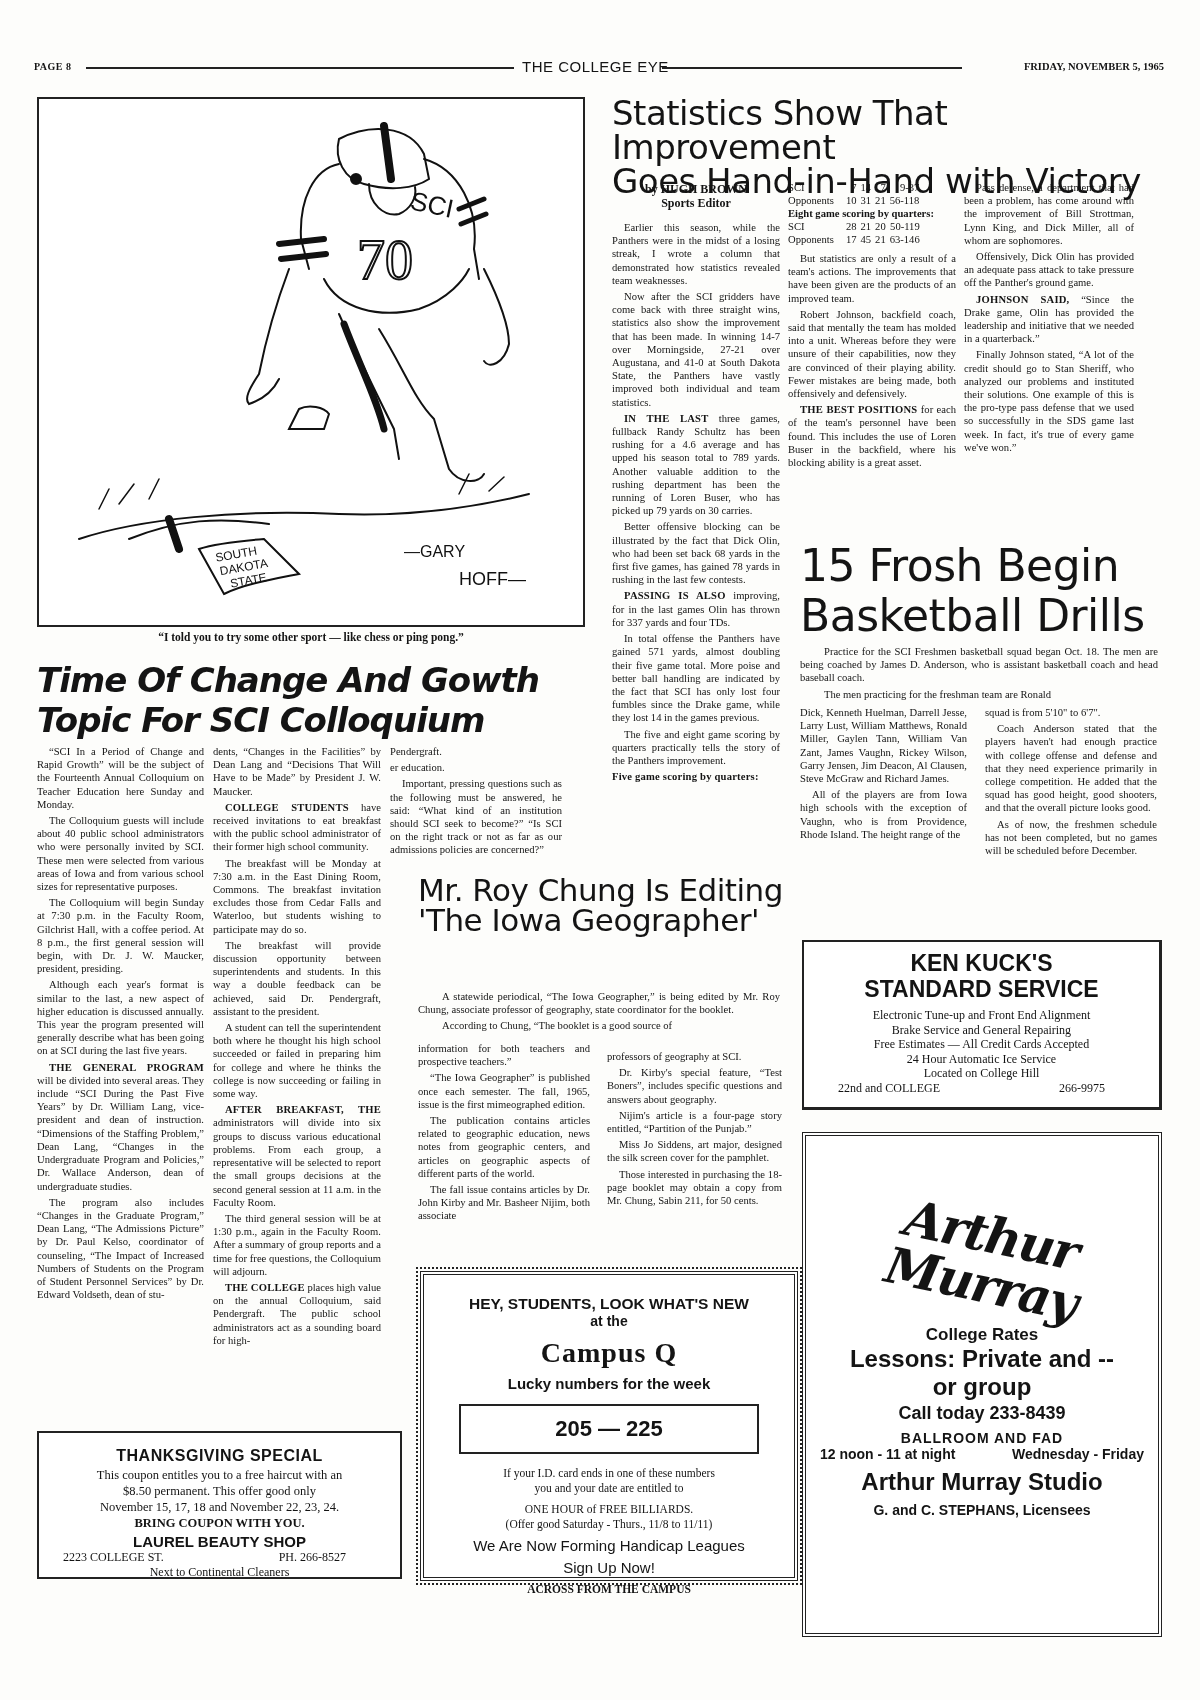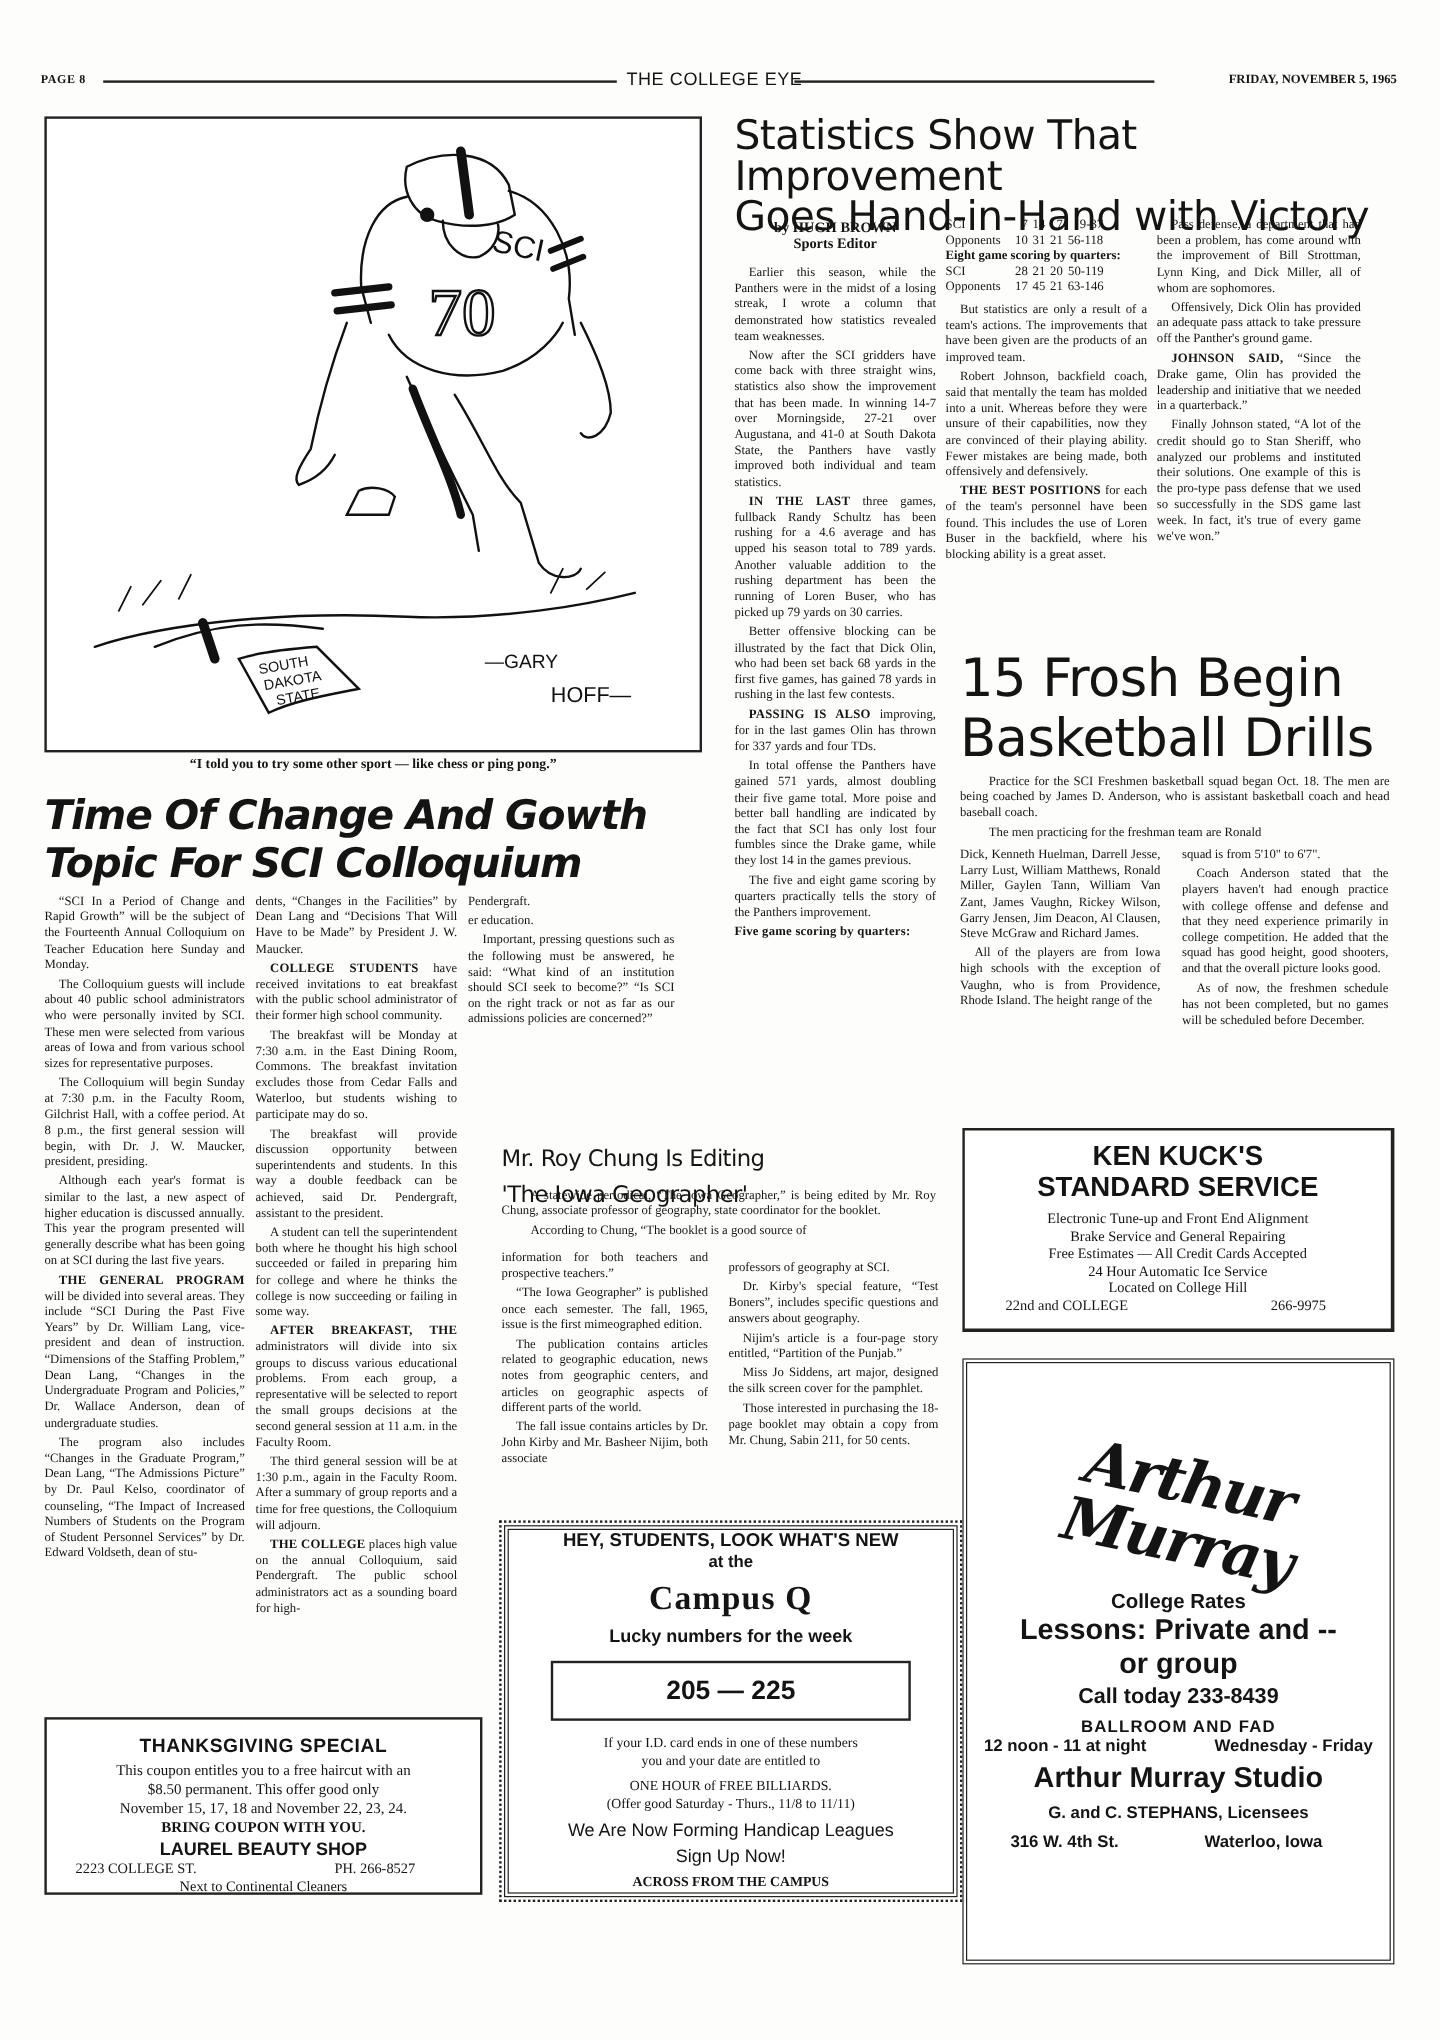--- a/index.html
+++ b/index.html
@@ -23,21 +23,21 @@
   
   .cartoon-frame { left: 37px; top: 97px; width: 548px; height: 530px; border: 2px solid #222; background: #fff; }
   .caption { left: 37px; top: 631px; width: 548px; text-align: center; font-family: "Liberation Serif", serif; font-size: 11.5px; font-weight: bold; }
 
   
   .hl-sans { font-family: "DejaVu Sans", sans-serif; font-weight: normal; letter-spacing: -0.5px; line-height: 1.0; }
   .hl-stats { left: 612px; top: 96px; width: 560px; font-size: 34px; }
   .byline { left: 612px; top: 182px; width: 168px; text-align: center; font-family: "Liberation Serif", serif; font-weight: bold; font-size: 12px; line-height: 14px; }
   .hl-time { left: 37px; top: 660px; width: 560px; font-family: "DejaVu Sans", sans-serif; font-weight: bold; font-style: italic; font-size: 34px; line-height: 40px; letter-spacing: -1px; }
   .hl-frosh { left: 800px; top: 541px; width: 380px; font-size: 44px; line-height: 50px; }
-  .hl-chung { left: 418px; top: 951px; width: 380px; font-size: 19px; line-height: 30px; }
+  .hl-chung { left: 418px; top: 875px; width: 380px; font-size: 31px; line-height: 30px; }
 
   .score-table { font-family: "Liberation Serif", serif; font-size: 10.6px; line-height: 13px; border-collapse: collapse; }
   .score-table td { padding: 0 4px 0 0; white-space: nowrap; text-align: right; }
   .score-table td:first-child { text-align: left; padding-right: 12px; }
 
   
   .ad-box { border: 2px solid #222; background: #fff; text-align: center; }
   .ad-thanks { left: 37px; top: 1431px; width: 365px; height: 148px; }
   .ad-campusq { left: 420px; top: 1271px; width: 378px; height: 310px; border: 4px double #222; outline: 2px dotted #222; outline-offset: 2px; }
   .ad-kuck { left: 802px; top: 940px; width: 360px; height: 170px; border-width: 2px 3px 3px 2px; }
@@ -255,21 +255,21 @@
   </div>
   <div class="sans" style="font-weight:bold; font-size:15px; margin-top:2px;">LAUREL BEAUTY SHOP</div>
   <div class="serif" style="font-size:12px; display:flex; justify-content:space-between; padding:0 54px 0 24px;">
     <span>2223 COLLEGE ST.</span>
     <span>PH. 266-8527</span>
   </div>
   <div class="serif" style="font-size:12px;">Next to Continental Cleaners</div>
 </div>
 
 <div class="abs ad-box ad-campusq">
-  <div class="sans" style="font-weight:bold; font-size:15.5px; margin-top:0;">HEY, STUDENTS, LOOK WHAT'S NEW</div>
+  <div class="sans" style="font-weight:bold; font-size:15.5px; margin-top:20px;">HEY, STUDENTS, LOOK WHAT'S NEW</div>
   <div class="sans" style="font-weight:bold; font-size:14px;">at the</div>
   <div class="serif" style="font-weight:bold; font-size:28px; margin-top:8px; letter-spacing:1px;">Campus Q</div>
   <div class="sans" style="font-weight:bold; font-size:15px; margin-top:6px;">Lucky numbers for the week</div>
   <div style="margin:12px auto 0; width:300px; height:50px; border:2px solid #222; line-height:46px;">
     <span class="sans" style="font-weight:bold; font-size:22px;">205 — 225</span>
   </div>
   <div class="serif" style="font-size:11.5px; line-height:15px; margin-top:12px;">
     <span class="center-line">If your I.D. card ends in one of these numbers</span>
     <span class="center-line">you and your date are entitled to</span>
   </div>
@@ -312,17 +312,13 @@
     <span class="center-line">or group</span>
   </div>
   <div class="sans" style="font-weight:bold; font-size:18px; margin-top:2px;">Call today 233-8439</div>
   <div class="sans" style="font-weight:bold; font-size:14px; margin-top:6px; letter-spacing:1px;">BALLROOM AND FAD</div>
   <div class="sans" style="font-weight:bold; font-size:14px; display:flex; justify-content:space-between; padding:0 14px;">
     <span>12 noon - 11 at night</span>
     <span>Wednesday - Friday</span>
   </div>
   <div class="sans" style="font-weight:bold; font-size:24px; margin-top:6px;">Arthur Murray Studio</div>
   <div class="sans" style="font-weight:bold; font-size:14px; margin-top:6px;">G. and C. STEPHANS, Licensees</div>
-  <div class="sans" style="font-weight:bold; font-size:14px; display:flex; justify-content:space-between; padding:8px 56px 0 36px;">
-    <span>316 W. 4th St.</span>
-    <span>Waterloo, Iowa</span>
-  </div>
 </div>
 
 </body></html>

